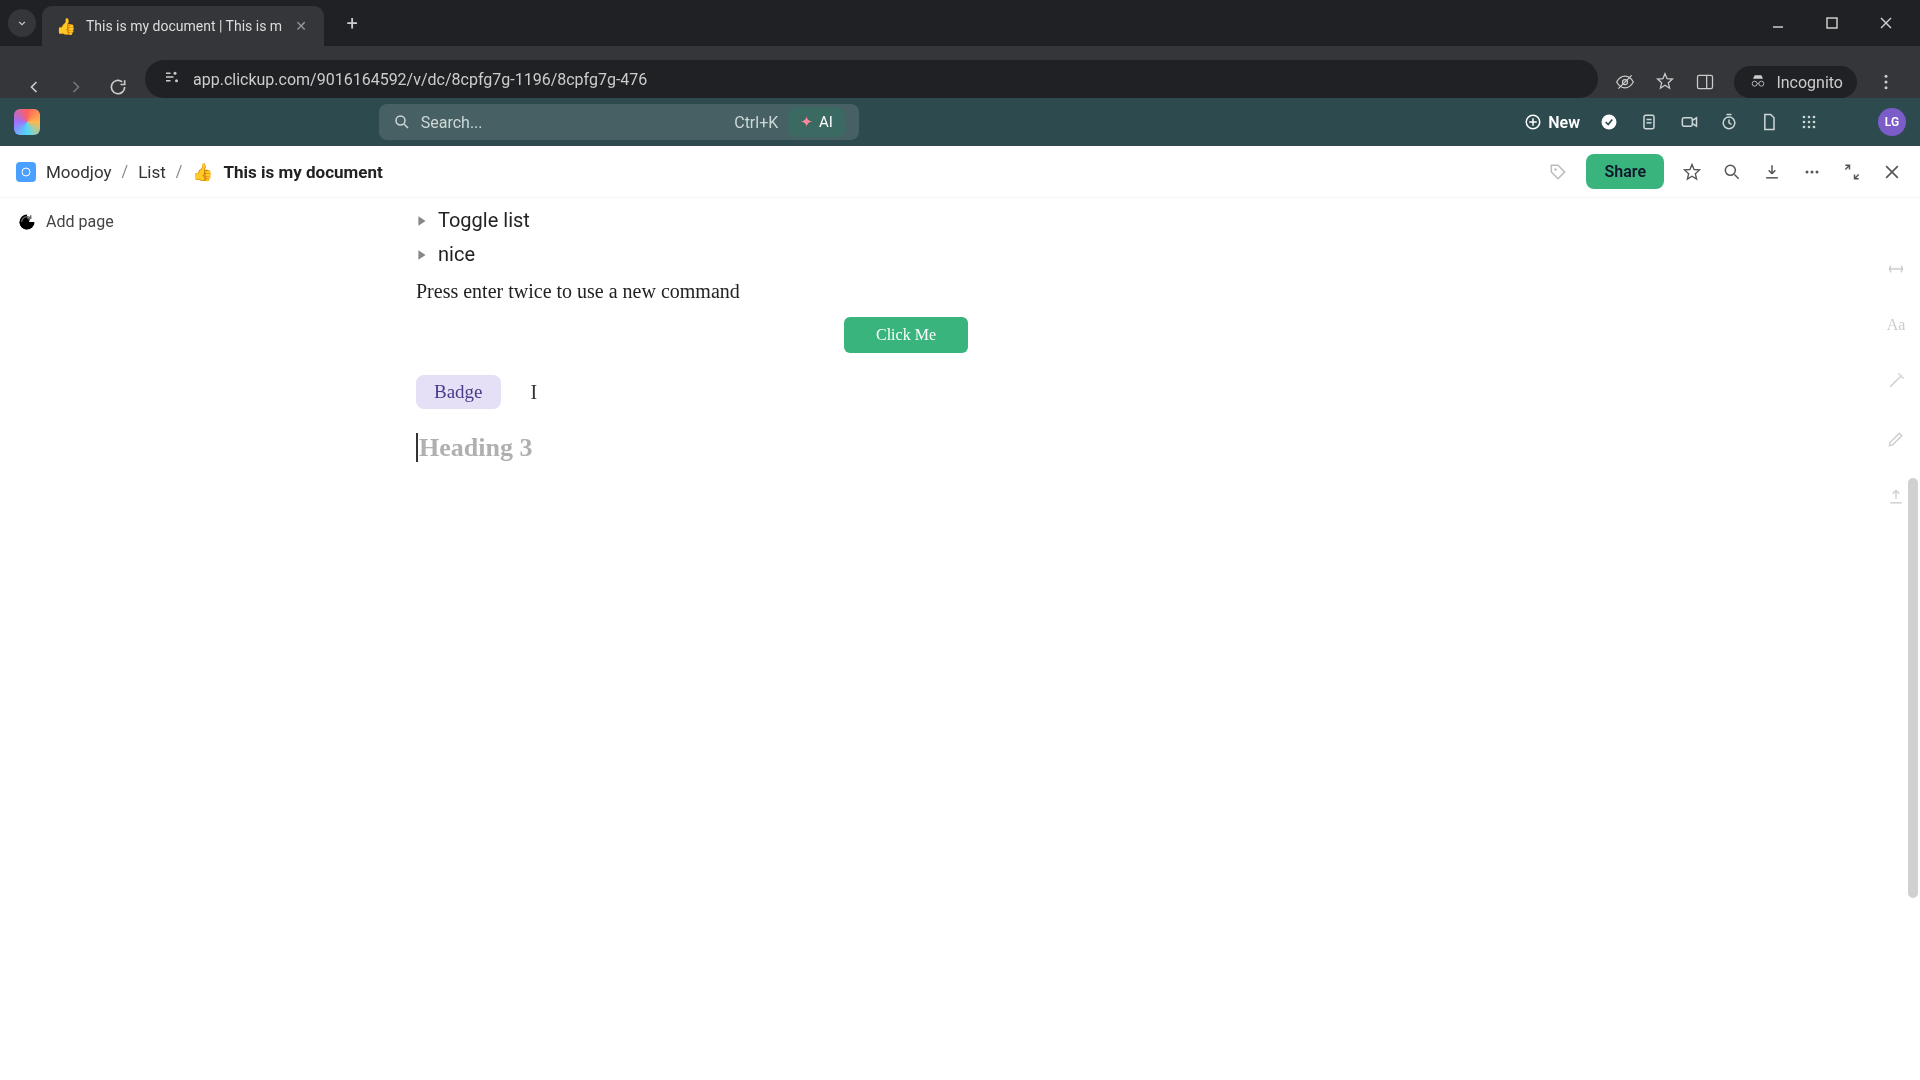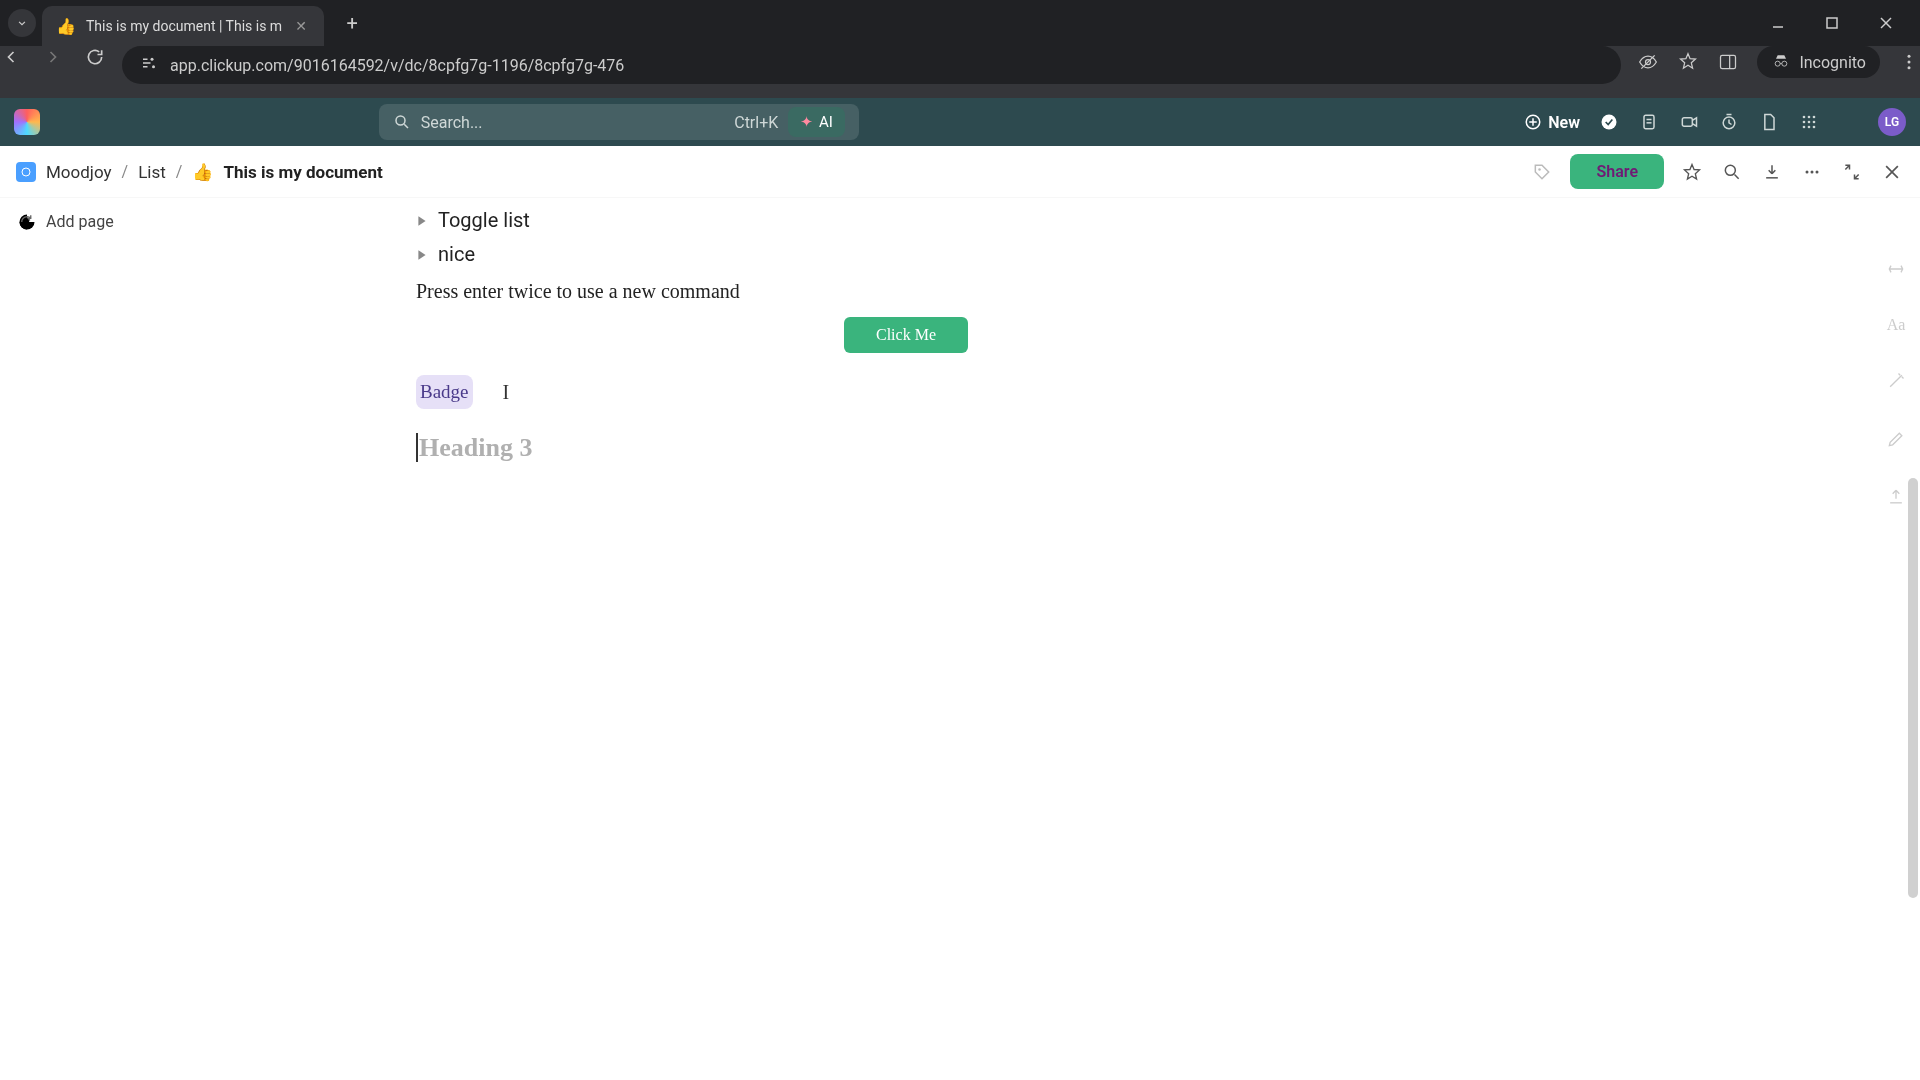--- a/index.html
+++ b/index.html
@@ -12,21 +12,21 @@
 .tab-menu-btn svg { width: 14px; height: 14px; }
 .browser-tab { display: flex; align-items: center; background: #35363a; border-radius: 10px 10px 0 0; padding: 0 14px; height: 40px; min-width: 260px; gap: 10px; color: #ddd; font-size: 14px; margin-top: 6px; }
 .tab-favicon { font-size: 16px; }
 .tab-title { flex: 1; overflow: hidden; white-space: nowrap; text-overflow: ellipsis; }
 .tab-close { color: #999; width: 18px; height: 18px; display: flex; align-items: center; justify-content: center; }
 .new-tab-btn { color: #ccc; width: 32px; height: 32px; display: flex; align-items: center; justify-content: center; font-size: 20px; margin-left: 6px; }
 .window-controls { margin-left: auto; display: flex; gap: 2px; }
 .window-btn { width: 52px; height: 40px; display: flex; align-items: center; justify-content: center; color: #ccc; }
 .window-btn svg { width: 14px; height: 14px; }
 
-.addr-bar { display: flex; align-items: flex-start; height: 52px; background: #35363a; padding: 0 0; gap: 16px; }
+.addr-bar { display: flex; align-items: flex-end; height: 52px; background: #35363a; padding: 0 23px; gap: 16px; }
 .nav-icons { display: flex; align-items: center; gap: 20px; }
 .nav-icon { color: #ccc; width: 22px; height: 22px; display: flex; align-items: center; justify-content: center; }
 .nav-icon svg { width: 20px; height: 20px; }
 .url-field { flex: 1; display: flex; align-items: center; gap: 12px; background: #202124; border-radius: 20px; padding: 0 18px; height: 38px; color: #ccc; font-size: 16px; }
 .url-text { flex: 1; }
 .addr-right { display: flex; align-items: center; gap: 18px; }
 .incognito-pill { display: flex; align-items: center; gap: 8px; color: #ccc; font-size: 16px; background: #202124; padding: 6px 14px; border-radius: 20px; }
 
 
 .app-header { background: #2d4a4f; height: 48px; display: flex; align-items: center; padding: 0 14px; gap: 12px; }
@@ -42,21 +42,21 @@
 
 
 .doc-header { height: 52px; display: flex; align-items: center; padding: 0 16px; gap: 10px; border-bottom: 1px solid rgba(0,0,0,0.03); }
 .bc-icon { width: 20px; height: 20px; background: #4a9fff; border-radius: 4px; display: flex; align-items: center; justify-content: center; }
 .bc-icon svg { width: 12px; height: 12px; fill: #fff; }
 .bc-sep { color: #888; }
 .bc-text { color: #333; font-size: 17px; }
 .bc-text.bold { font-weight: 700; color: #222; }
 .bc-emoji { font-size: 17px; }
 .doc-header-right { margin-left: auto; display: flex; align-items: center; gap: 16px; }
-.share-btn { background: #3ab47d; color: #701a75; padding: 8px 26px; border-radius: 8px; font-weight: 600; font-size: 16px; }
+.share-btn { background: #3ab47d; color: #0f172a; padding: 8px 18px; border-radius: 8px; font-weight: 600; font-size: 16px; }
 .dh-icon { color: #555; width: 24px; height: 24px; display: flex; align-items: center; justify-content: center; }
 .dh-icon svg { width: 20px; height: 20px; }
 .dh-icon.light { color: #aaa; }
 
 
 .body-area { display: flex; height: calc(1080px - 46px - 52px - 48px - 52px); position: relative; background: #fff; gap: 16px; }
 .sidebar { width: 300px; padding: 14px 18px; }
 .add-page { display: flex; align-items: center; gap: 10px; color: #444; font-size: 16px; }
 .add-page svg { width: 18px; height: 18px; }
 
@@ -65,21 +65,21 @@
 
 .toggle-row { display: flex; align-items: center; gap: 10px; font-size: 20px; color: #222; margin-top: 10px; font-family: Georgia, serif; }
 .toggle-caret { color: #888; }
 .toggle-caret svg { width: 12px; height: 12px; fill: #888; }
 .hint-text { font-size: 20px; color: #222; margin-top: 14px; font-family: Georgia, serif; }
 
 .button-row { display: flex; justify-content: center; margin-top: 14px; }
 .click-btn { background: #3ab47d; color: #fff; padding: 9px 32px; border-radius: 6px; font-size: 16px; font-family: Georgia, serif; }
 
 .badge-row { display: flex; align-items: center; gap: 30px; margin-top: 22px; }
-.badge-chip { background: #e6e0f7; color: #4a3a8a; padding: 6px 4px; border-radius: 8px; font-size: 19px; font-family: Georgia, serif; }
+.badge-chip { background: #e6e0f7; color: #4a3a8a; padding: 6px 18px; border-radius: 8px; font-size: 19px; font-family: Georgia, serif; }
 .text-cursor { font-family: Georgia, serif; color:#333; font-size:20px; }
 
 .heading-placeholder { margin-top: 24px; font-size: 26px; font-weight: 700; color: #b0b0b0; font-family: Georgia, serif; }
 .heading-placeholder::before { content: ""; border-left: 2px solid #333; margin-right: 1px; }
 
 
 .right-rail { position: absolute; right: 0; top: 60px; width: 48px; display: flex; flex-direction: column; align-items: center; gap: 36px; color: #ccc; }
 .rail-icon { width: 22px; height: 22px; display:flex; align-items:center; justify-content:center; }
 .rail-icon svg { width: 20px; height: 20px; }
 .rail-txt { font-size: 16px; font-family: Georgia, serif; }

